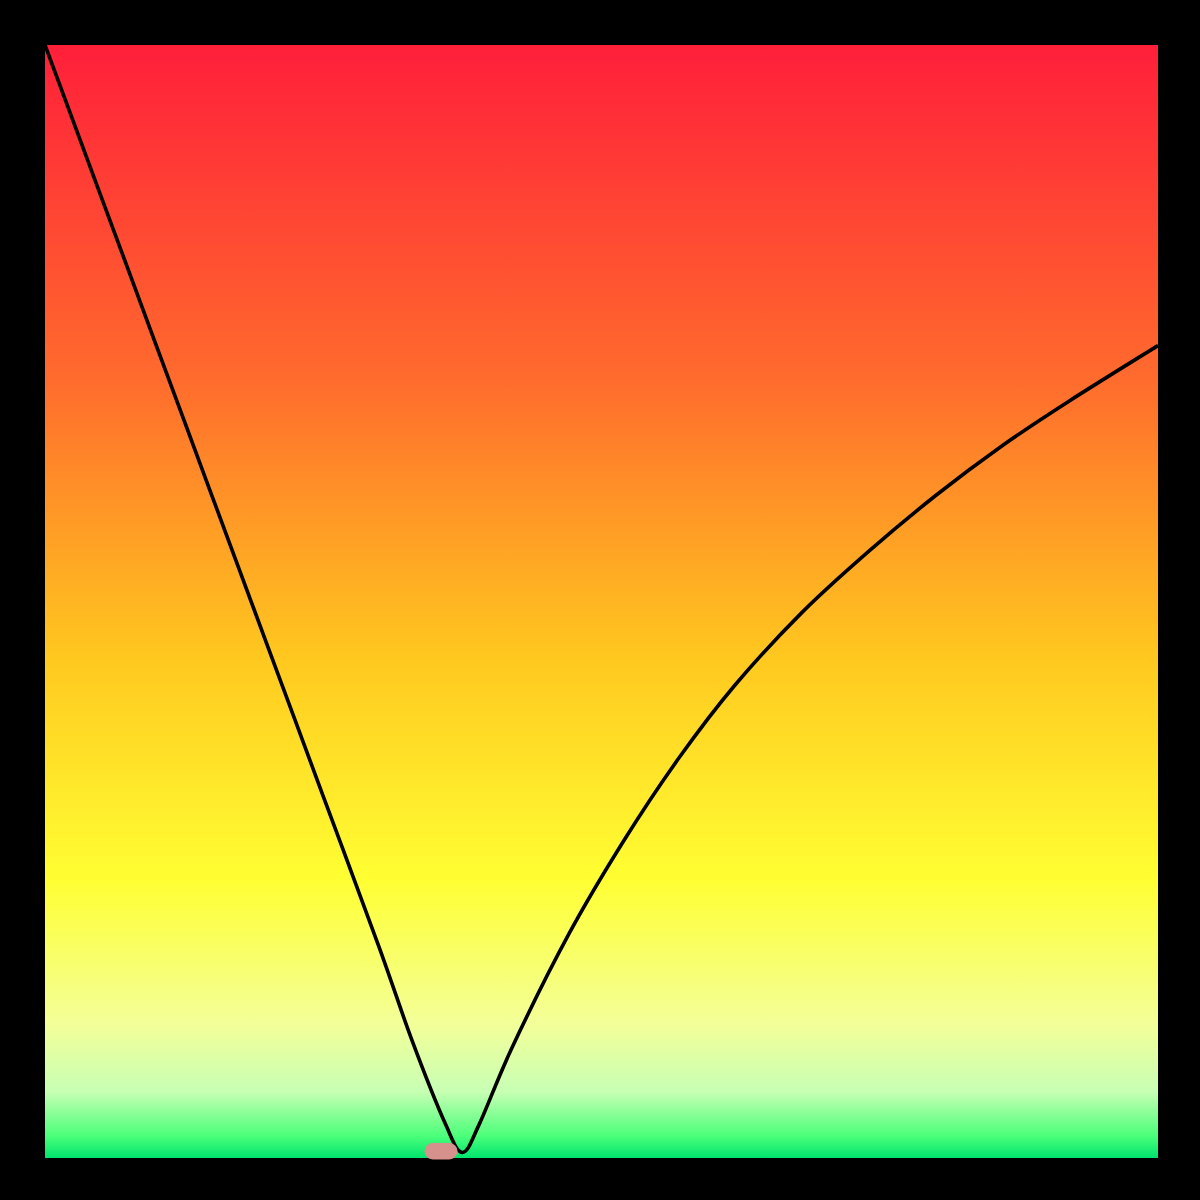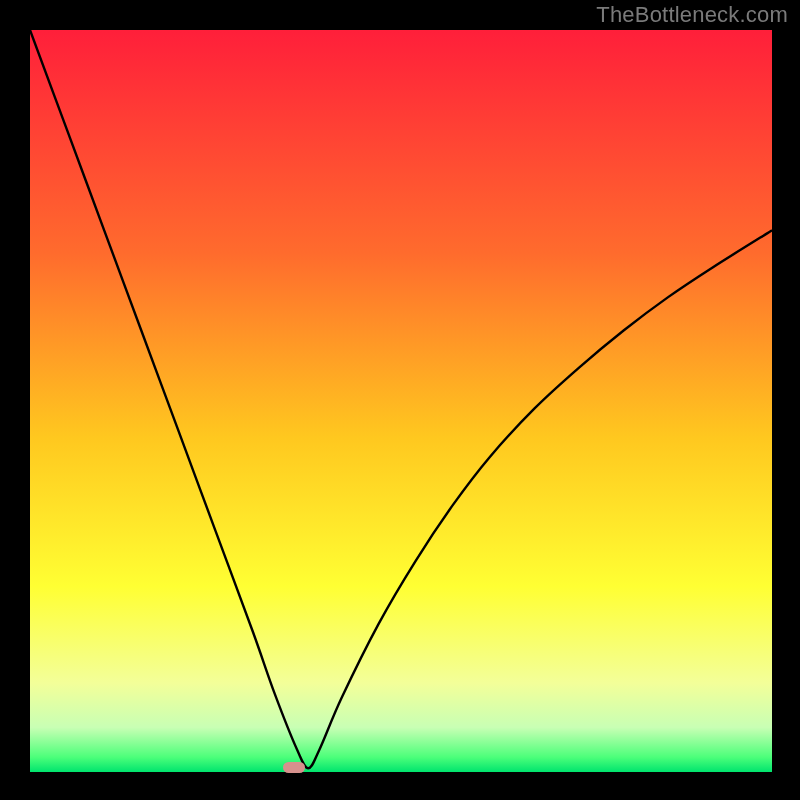--- a/index.html
+++ b/index.html
@@ -44,21 +44,20 @@
     width: 22px;
     height: 11px;
     background: #d6918d;
     border-radius: 6px;
   }
 </style>
 </head>
 <body>
 
 <div class="frame">
-  <div class="attribution">TheBottleneck.com</div>
 
   <div class="plot">
     <svg viewBox="0 0 742 742">
       <defs>
         <linearGradient id="bg-grad" x1="0" y1="0" x2="0" y2="1">
             <stop offset="0%" stop-color="#ff1f3a"></stop>
             <stop offset="30%" stop-color="#ff6b2d"></stop>
             <stop offset="55%" stop-color="#ffc81f"></stop>
             <stop offset="75%" stop-color="#ffff33"></stop>
             <stop offset="88%" stop-color="#f3ff99"></stop>

